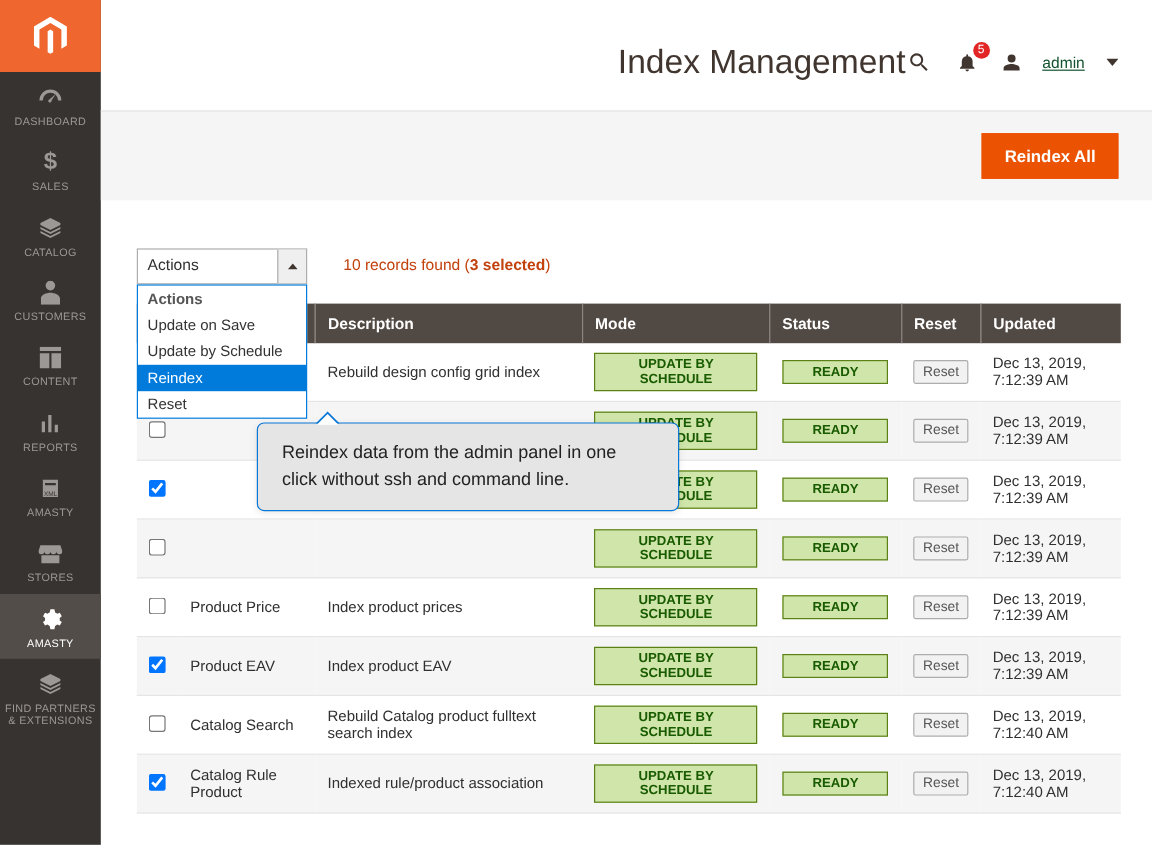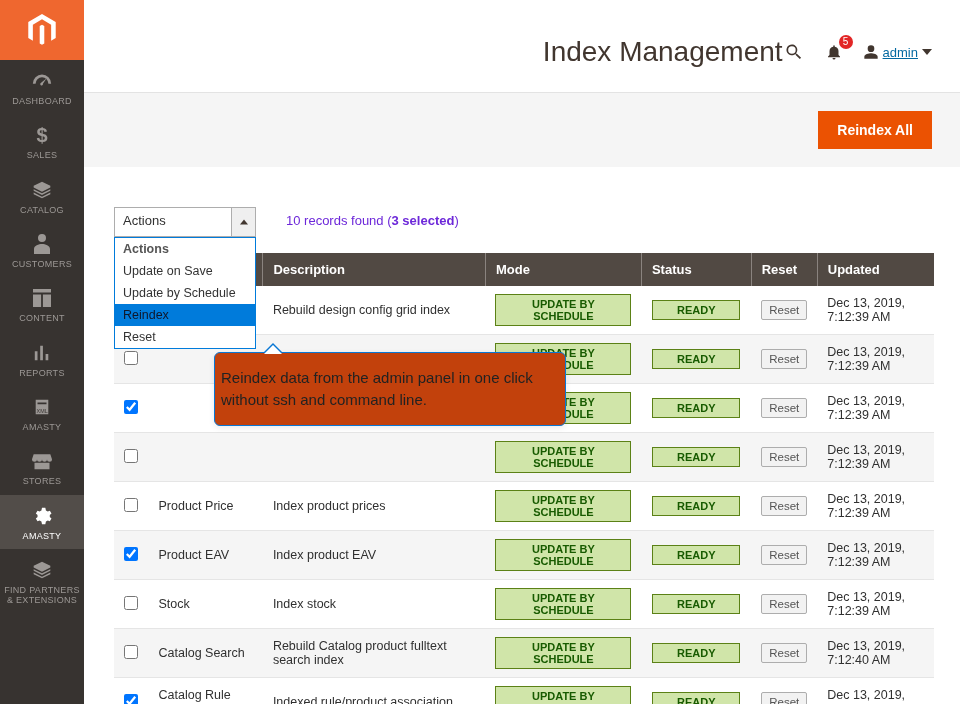--- a/index.html
+++ b/index.html
@@ -56,21 +56,21 @@
     padding: 36px 28px 24px 30px;
   }
   .page-title { font-size: 28px; font-weight: 400; color: #41362f; }
   .header-actions { display:flex; align-items:center; gap: 18px; }
   .icon-btn { width: 22px; height: 22px; display:flex;align-items:center;justify-content:center; cursor:pointer; position:relative;}
   .badge {
     position:absolute; top:-6px; right:-8px;
     background:#e22626; color:#fff; font-size:10px; border-radius:8px;
     min-width:14px; height:14px; line-height:14px; text-align:center; padding:0 3px;
   }
-  .user-chip { display:flex; align-items:center; gap:4px; cursor:pointer; color:#0369a1;text-decoration:underline;}
+  .user-chip { display:flex; align-items:center; gap:18px; cursor:pointer; color:#14532d;text-decoration:underline;}
   .toolbar-row {
     background:#f5f5f5;
     border-top:1px solid #e3e3e3;
     padding: 18px 28px 18px 16px;
     display:flex; justify-content:flex-end;
   }
   .btn-primary {
     background:#eb5202; color:#fff; border:none;
     padding: 10px 18px; font-size:14px; font-weight:600;
     border:1px solid #eb5202; cursor:pointer;
@@ -101,22 +101,22 @@
     position:absolute;
     top: 29px; left:-1px;
     width: 142px;
     border:1px solid #007bdb;
     background:#fff;
     z-index: 10;
     font-size:12.5px;
   }
   .actions-dropdown .opt { padding: 4px 8px; color:#333; cursor:pointer;}
   .actions-dropdown .opt.header-opt { font-weight:600; color:#555; }
-  .actions-dropdown .opt.highlight { background:#007bdb; color:#0f172a; }
-  .records-found { padding-top:6px; color:#6d28d9;}
+  .actions-dropdown .opt.highlight { background:#007bdb; color:#ffffff; }
+  .records-found { padding-top:6px; color:#c2410c;}
   
   .grid {
     margin: 6px 28px 0 30px;
     border-collapse: collapse;
     width: 820px;
     font-size: 12.5px;
   }
   .grid thead th {
     background:#514943; color:#fff; font-weight:600;
     text-align:left; padding:8px 10px; border-right:1px solid #8a837f;
@@ -147,24 +147,24 @@
   .reset-btn {
     background:#f2f2f2; border:1px solid #adadad; color:#555;
     font-size:11.5px; padding:3px 7px; border-radius:2px; cursor:pointer;
   }
   input[type=checkbox]{ width:14px; height:14px; cursor:pointer;}
   
   .callout {
     position:absolute;
     left: 214px; top: 352px;
     width: 352px;
-    background:#c2410c;
+    background:#e5e5e5;
     border:1px solid #0977d4;
     border-radius:6px;
-    padding: 14px 6px;
+    padding: 14px 20px;
     font-size: 15px; line-height:1.45;
     color:#222;
     z-index:20;
     box-shadow: 0 2px 6px rgba(0,0,0,.08);
   }
   .callout::before{
     content:"";
     position:absolute;
     top:-10px; left:48px;
     width:0;height:0;
@@ -389,29 +389,20 @@
           <td class="col-check"><input type="checkbox" checked="" style=""></td>
           <td class="col-indexer">Product EAV</td>
           <td class="col-desc">Index product EAV</td>
           <td class="col-mode"><span class="badge-green badge-mode">UPDATE BY SCHEDULE</span></td>
           <td class="col-status"><span class="badge-green badge-status">READY</span></td>
           <td class="col-reset"><button class="reset-btn">Reset</button></td>
           <td class="col-updated">Dec 13, 2019, 7:12:39 AM</td>
         </tr>
         <tr>
           <td class="col-check"><input type="checkbox" style=""></td>
-          <td class="col-indexer">Stock</td>
-          <td class="col-desc">Index stock</td>
-          <td class="col-mode"><span class="badge-green badge-mode">UPDATE BY SCHEDULE</span></td>
-          <td class="col-status"><span class="badge-green badge-status">READY</span></td>
-          <td class="col-reset"><button class="reset-btn">Reset</button></td>
-          <td class="col-updated">Dec 13, 2019, 7:12:39 AM</td>
-        </tr>
-        <tr>
-          <td class="col-check"><input type="checkbox" style=""></td>
           <td class="col-indexer">Catalog Search</td>
           <td class="col-desc">Rebuild Catalog product fulltext search index</td>
           <td class="col-mode"><span class="badge-green badge-mode">UPDATE BY SCHEDULE</span></td>
           <td class="col-status"><span class="badge-green badge-status">READY</span></td>
           <td class="col-reset"><button class="reset-btn">Reset</button></td>
           <td class="col-updated">Dec 13, 2019, 7:12:40 AM</td>
         </tr>
         <tr>
           <td class="col-check"><input type="checkbox" checked="" style=""></td>
           <td class="col-indexer">Catalog Rule Product</td>

